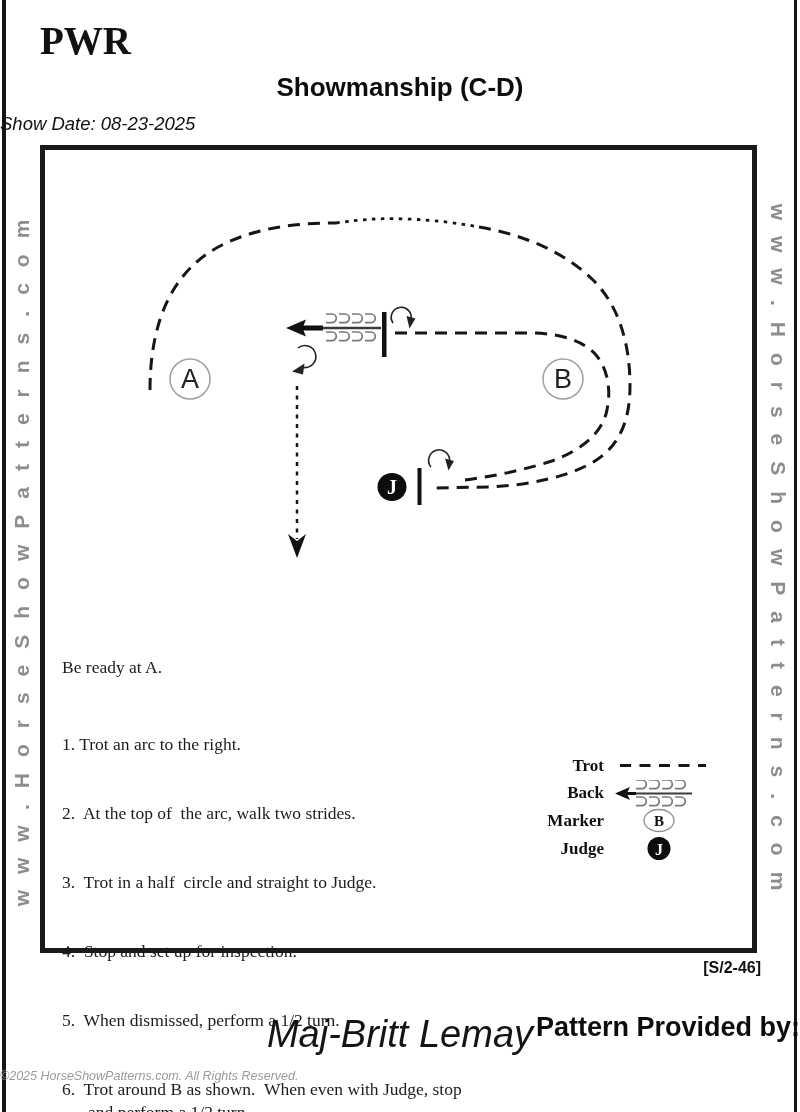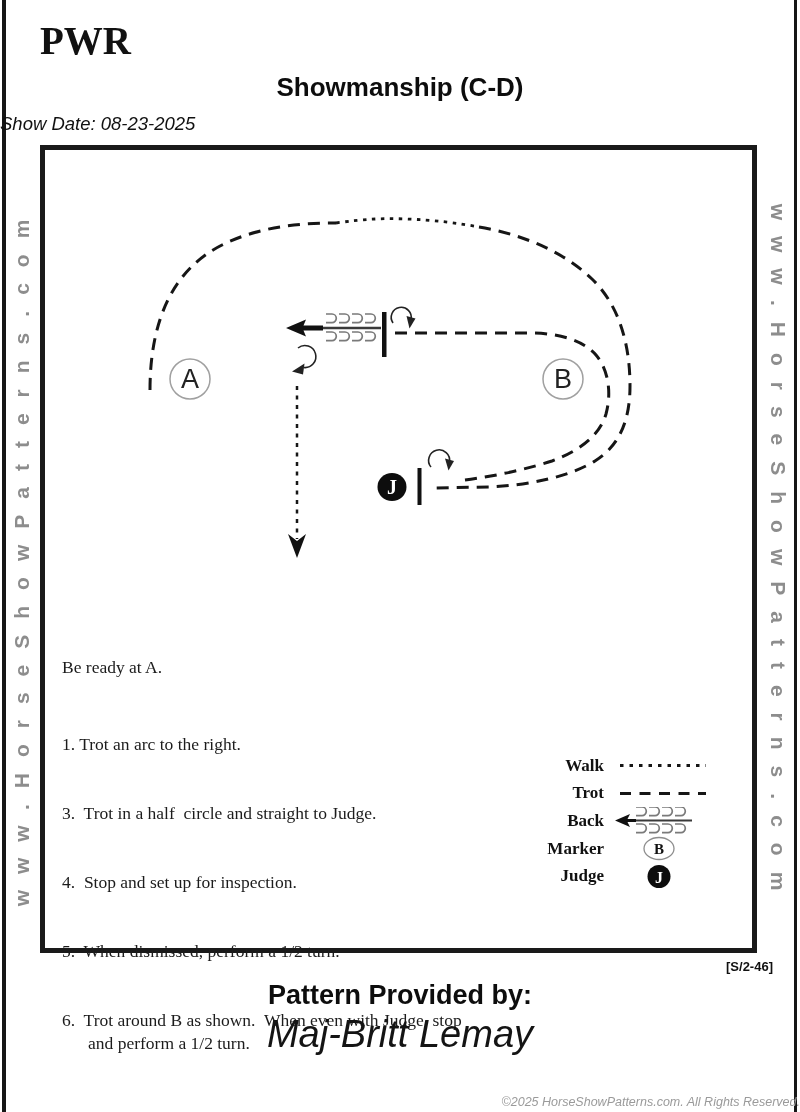--- a/index.html
+++ b/index.html
@@ -35,27 +35,27 @@
     line-height:23px;color:#1c1c1c;white-space:pre-wrap;}
   .instr-intro{margin-bottom:8px;}
   .step{padding-left:26px;text-indent:-26px;}
 
   .legend{position:absolute;left:528px;top:752px;}
   .legend-row{display:flex;align-items:center;height:27.6px;}
   .legend-label{width:76px;text-align:right;font-family:"Liberation Serif",serif;
     font-weight:bold;font-size:17px;color:#111;}
   .legend-sym{width:100px;height:27px;margin-left:10px;}
 
-  .pattern-code{position:absolute;top:959px;right:27px;font-weight:bold;font-size:13px;color:#111;}
-  .provided-label{position:absolute;top:980px;left:0;width:100%;text-align:center;
+  .pattern-code{position:absolute;top:959px;right:39px;font-weight:bold;font-size:16px;color:#111;}
+  .provided-label{position:absolute;top:1012px;left:0;width:100%;text-align:right;
     font-weight:bold;font-size:27px;color:#0d0d0d;}
   .provided-name{position:absolute;top:1013px;left:0;width:100%;text-align:center;
     font-style:italic;font-size:38px;color:#141414;}
-  .copyright{position:absolute;top:1069px;left:0;width:100%;text-align:right;
-    font-style:italic;font-size:12.5px;color:#9a9a9a;margin-top:26px;}
+  .copyright{position:absolute;top:1069px;left:0;width:100%;text-align:left;
+    font-style:italic;font-size:12.5px;color:#9a9a9a;}
 </style>
 </head>
 <body>
 
 <div class="edge-bar edge-left"></div>
 <div class="edge-bar edge-right"></div>
 
 <div class="side-text side-left">www.HorseShowPatterns.com</div>
 <div class="side-text side-right">www.HorseShowPatterns.com</div>
 
@@ -124,37 +124,32 @@
 
   <g>
     <ellipse cx="392" cy="487" rx="14.5" ry="14" fill="#0d0d0d"></ellipse>
     <text x="392" y="494" text-anchor="middle" font-family="Liberation Serif, serif" font-weight="bold" font-size="20" fill="#ffffff">J</text>
   </g>
 </svg>
 
 <div class="instructions">
   <div class="instr-intro">Be ready at A.</div>
   <div class="step">1. Trot an arc to the right.</div>
+  <div class="step">2.  At the top of  the arc, walk two strides.</div>
   <div class="step">3.  Trot in a half  circle and straight to Judge.</div>
   <div class="step">4.  Stop and set up for inspection.</div>
   <div class="step">5.  When dismissed, perform a 1/2 turn.</div>
   <div class="step">6.  Trot around B as shown.  When even with Judge, stop
 and perform a 1/2 turn.</div>
   
   
   
 </div>
 
 <div class="legend">
-  <div class="legend-row">
-    <div class="legend-label">Walk</div>
-    <svg class="legend-sym" viewBox="0 0 100 27">
-      <line x1="6" y1="13.5" x2="92" y2="13.5" stroke="#161616" stroke-width="2.8" stroke-dasharray="3.5,6"></line>
-    </svg>
-  </div>
   <div class="legend-row">
     <div class="legend-label">Trot</div>
     <svg class="legend-sym" viewBox="0 0 100 27">
       <line x1="6" y1="13.5" x2="92" y2="13.5" stroke="#161616" stroke-width="3" stroke-dasharray="11,8.5"></line>
     </svg>
   </div>
   <div class="legend-row">
     <div class="legend-label">Back</div>
     <svg class="legend-sym" viewBox="0 0 100 27">
       <path d="M14,13.5 L78,13.5" stroke="#3a3a3a" stroke-width="2.2" fill="none"></path>

